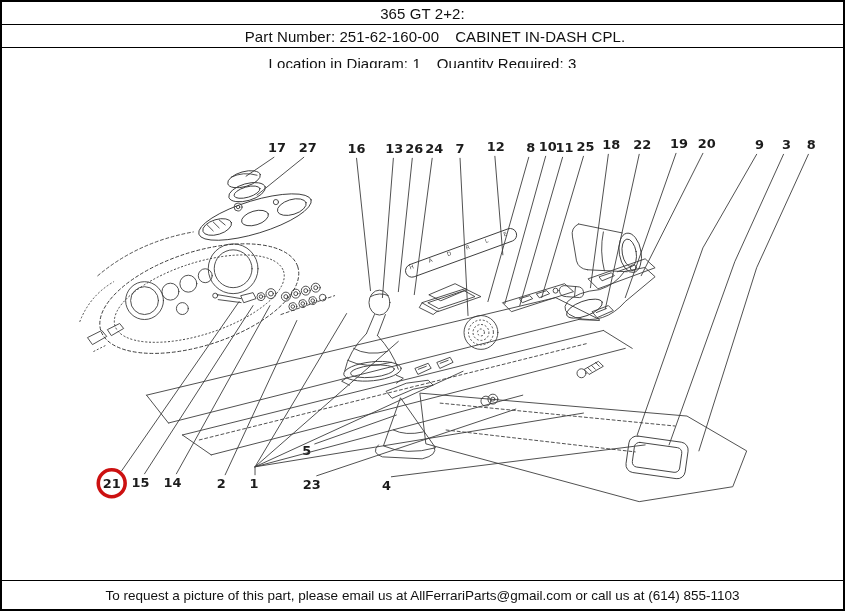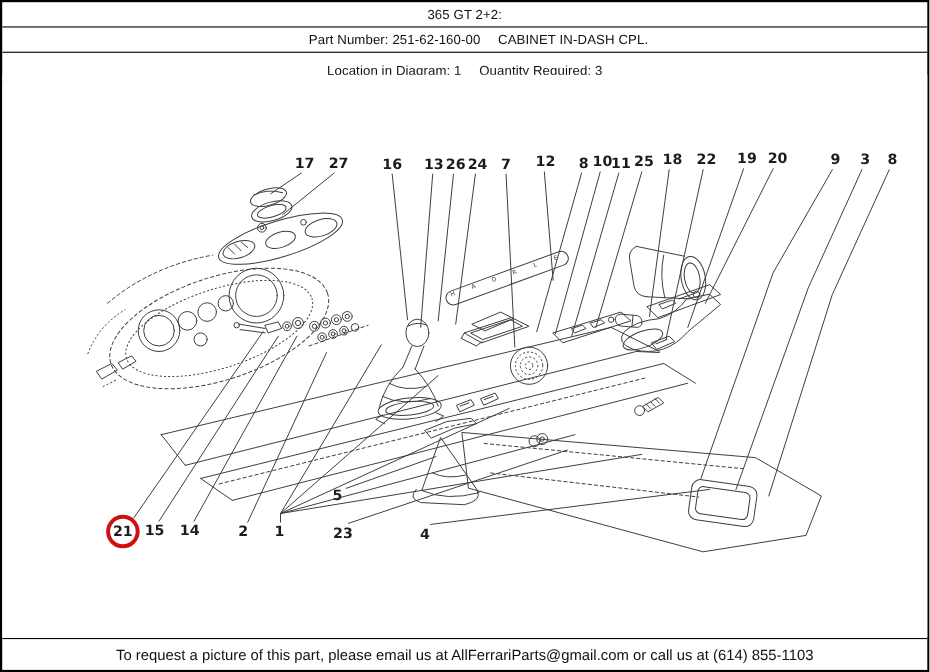--- a/index.html
+++ b/index.html
@@ -11,21 +11,21 @@
     box-sizing:border-box;
     font-family:"Liberation Sans", sans-serif;
     color:#111;
     overflow:hidden;
   }
   .hrow{
     position:absolute;left:0;right:0;
     display:flex;align-items:center;justify-content:center;
     gap:16px;
     border-bottom:1.5px solid #000;
-    font-size:12px;
+    font-size:15px;
     letter-spacing:0.1px;
     white-space:pre;
   }
   .r1{top:0;height:22px;}
   .r2{top:23.5px;height:21px;padding-left:25px;}
   .r3{top:51px;height:21px;}
   .diagram-wrap{
     position:absolute;top:66px;left:0;width:841px;height:511px;
     background:#fff;
     padding-left:48px;

